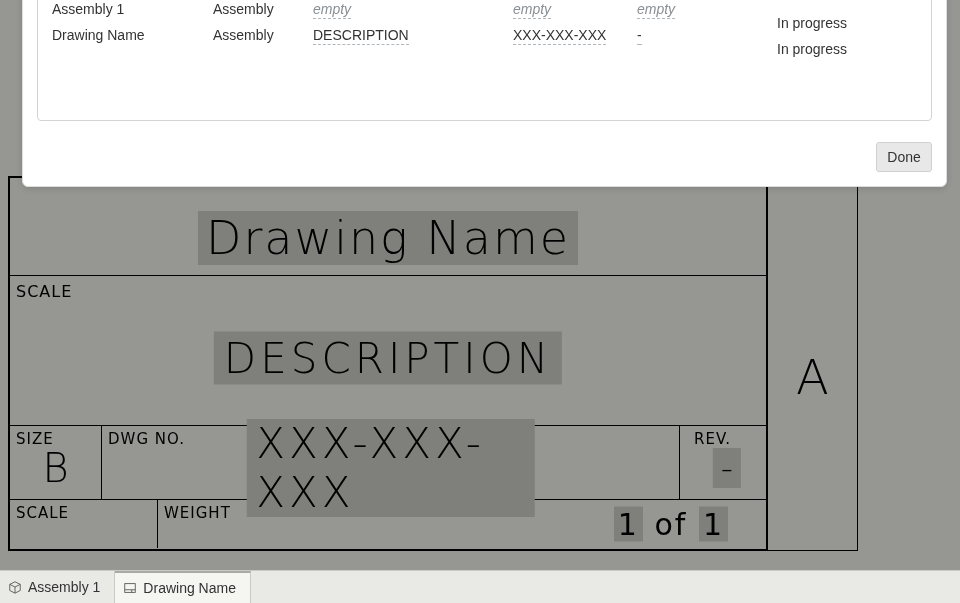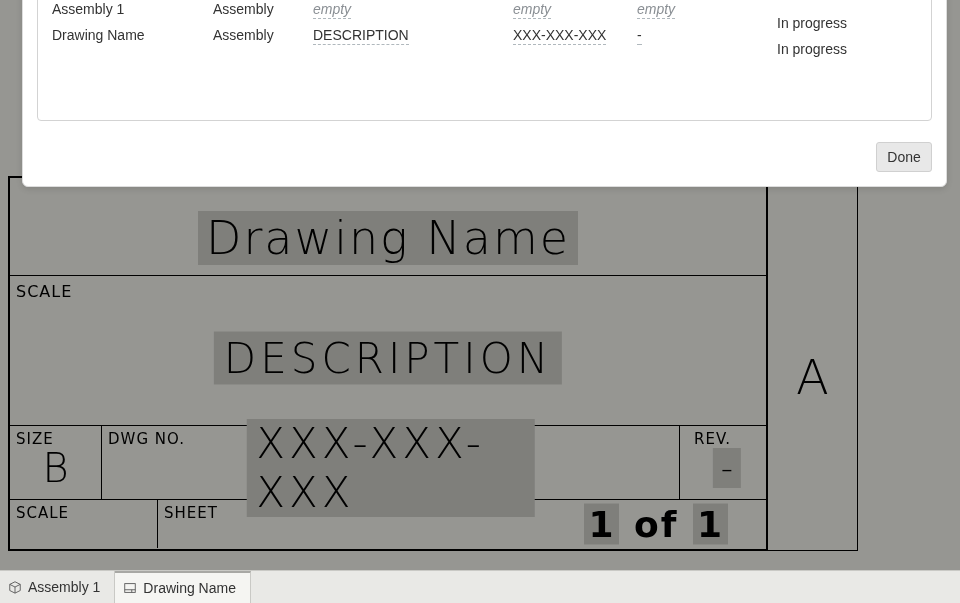--- a/index.html
+++ b/index.html
@@ -121,23 +121,23 @@
   .tb-bottom .weight { width: 352px; }
   .tb-bottom .sheet { flex: 1; border-right: none; }
   .tb-bottom .small-label {
     position: absolute; top: 4px; left: 6px;
     font-size: 15px; letter-spacing: 1px;
   }
   .tb-bottom .sheet .val {
     position: absolute;
     right: 38px; top: 50%;
     transform: translateY(-50%);
-    font-size: 36px;
+    font-size: 30px;
     letter-spacing: 2px;
-    font-weight: 700;
+    font-weight: 400;
   }
   .tb-bottom .sheet .val .hl {
     background: #b7b7b1;
     padding: 0 4px;
   }
 
   
   .side-col {
     position: absolute;
     left: 768px;
@@ -282,21 +282,21 @@
       <div class="rev">
         <span class="small-label">REV.</span>
         <span class="val">-</span>
       </div>
     </div>
     <div class="tb-bottom">
       <div class="scale">
         <span class="small-label">SCALE</span>
       </div>
       <div class="sheet">
-        <span class="small-label">SHEET</span>
+        <span class="small-label">WEIGHT</span>
         <span class="val">
           <span class="hl">1</span>
           <span>of</span>
           <span class="hl">1</span>
         </span>
       </div>
     </div>
   </div>
 
   <div class="side-col">

